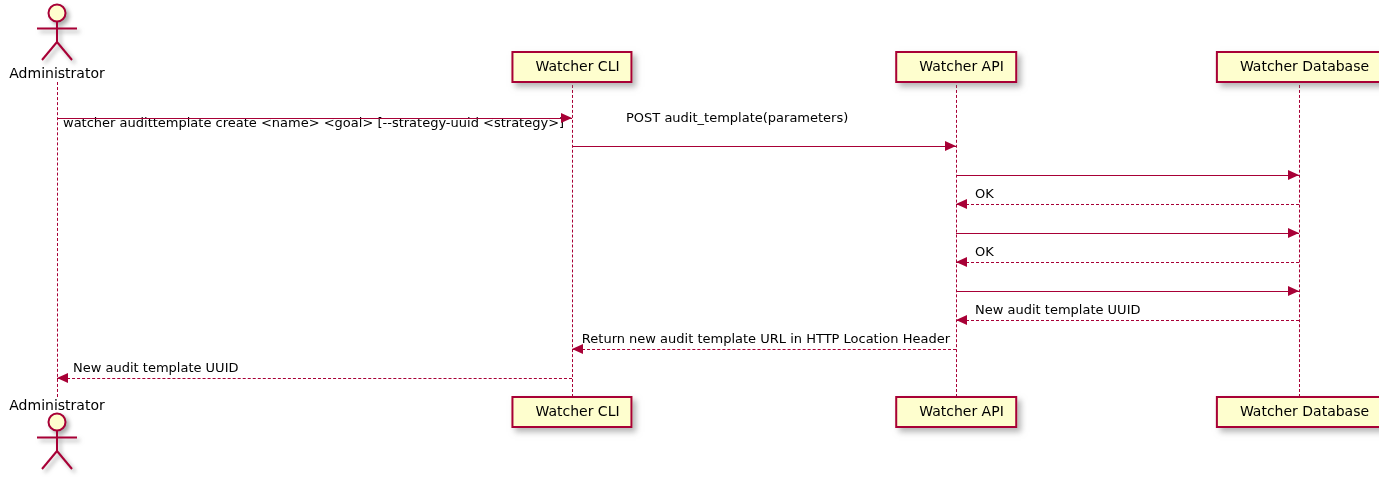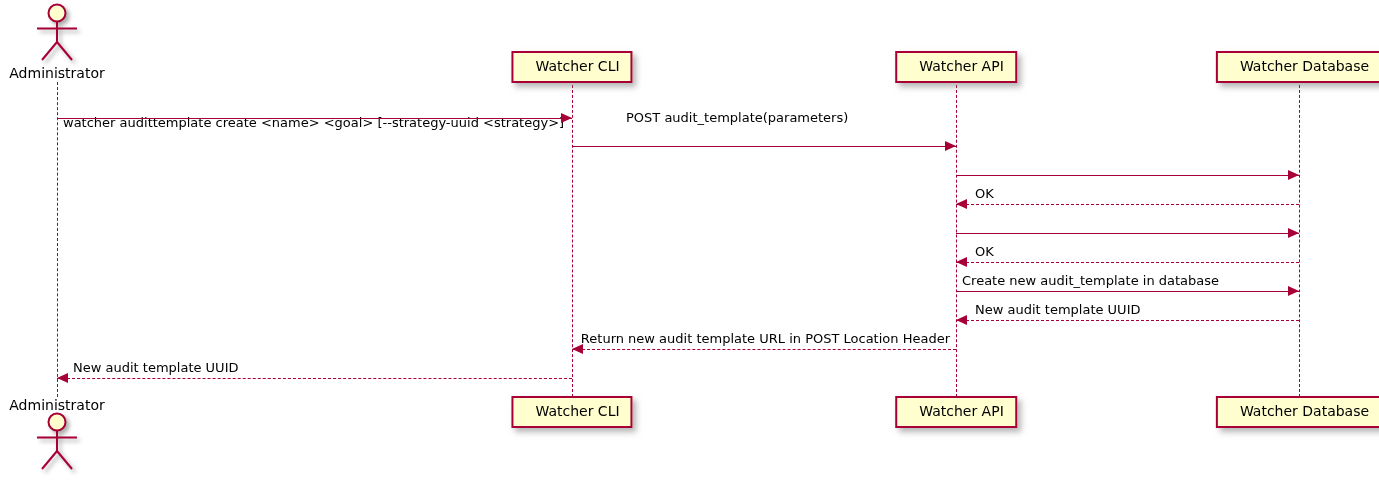--- a/index.html
+++ b/index.html
@@ -111,29 +111,28 @@
   <div class="msg-line dashed" style="left:956px; top:204px; width:343px;"></div>
   <div class="arrowhead left" style="left:956px; top:199px;"></div>
 
   <div class="msg-line solid" style="left:956px; top:233px; width:343px;"></div>
   <div class="arrowhead right" style="left:1288px; top:228px;"></div>
 
   <span class="msg-label" style="left:975px; top:245px;">OK</span>
   <div class="msg-line dashed" style="left:956px; top:262px; width:343px;"></div>
   <div class="arrowhead left" style="left:956px; top:257px;"></div>
 
-  <span class="msg-label" style="left:962px; top:274px;">Create new audit_template in database</span>
   <div class="msg-line solid" style="left:956px; top:291px; width:343px;"></div>
   <div class="arrowhead right" style="left:1288px; top:286px;"></div>
 
   <span class="msg-label" style="left:975px; top:303px;">New audit template UUID</span>
   <div class="msg-line dashed" style="left:956px; top:320px; width:343px;"></div>
   <div class="arrowhead left" style="left:956px; top:315px;"></div>
 
-  <span class="msg-label" style="right:429px; top:332px;">Return new audit template URL in POST Location Header</span>
+  <span class="msg-label" style="right:429px; top:332px;">Return new audit template URL in HTTP Location Header</span>
   <div class="msg-line dashed" style="left:572px; top:349px; width:384px;"></div>
   <div class="arrowhead left" style="left:572px; top:344px;"></div>
 
   <span class="msg-label" style="left:73px; top:361px;">New audit template UUID</span>
   <div class="msg-line dashed" style="left:57px; top:378px; width:515px;"></div>
   <div class="arrowhead left" style="left:57px; top:373px;"></div>
 
   <div class="pbox" style="left:572px;  top:396px;">Watcher CLI</div>
   <div class="pbox" style="left:956px;  top:396px;">Watcher API</div>
   <div class="pbox" style="left:1299px; top:396px;">Watcher Database</div>

